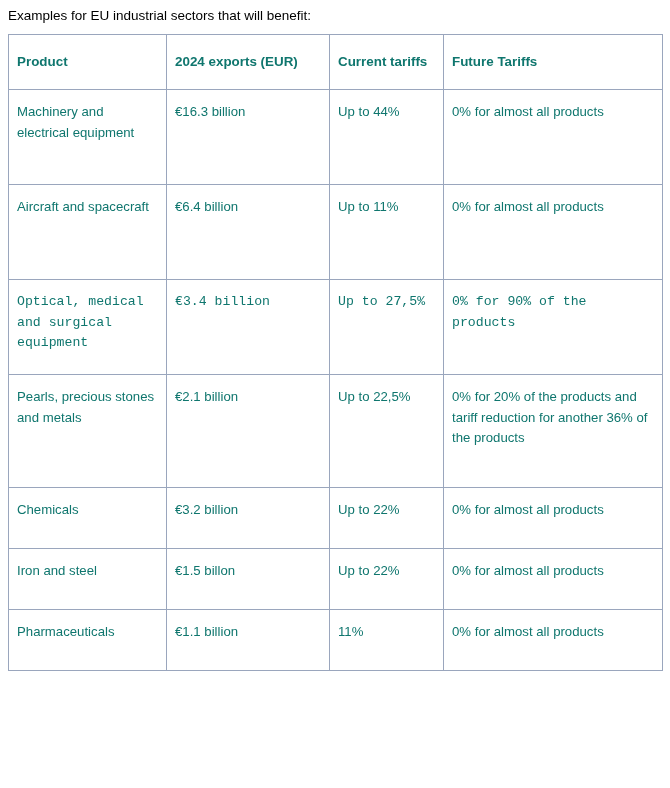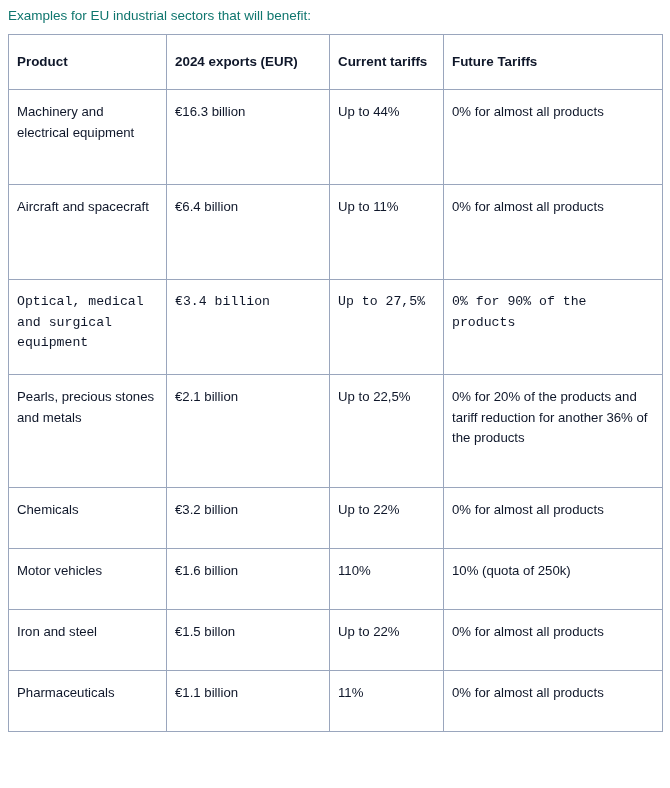--- a/index.html
+++ b/index.html
@@ -14,39 +14,39 @@
     color: #1f3864;
     overflow: hidden;
   }
   .page {
     width: 670px;
     box-sizing: border-box;
     padding: 0;
   }
   .intro {
     font-size: 13.5px;
-    color: #0f766e;
+    color: #000000;
     padding: 7px 8px 9px 8px;
     line-height: 1.3;
   }
   table.benefit-table {
     border-collapse: collapse;
     table-layout: fixed;
     width: 654px;
     margin: 0 0 0 8px;
     border: 1px solid #9aa6bd;
   }
   table.benefit-table td,
   table.benefit-table th {
     border: 1px solid #9aa6bd;
     vertical-align: top;
     padding: 12px 8px 10px 8px;
     font-size: 13.2px;
     line-height: 1.55;
-    color: #0f172a;
+    color: #0f766e;
     text-align: left;
     font-weight: normal;
   }
   table.benefit-table thead th {
     font-weight: bold;
     font-size: 13.4px;
     padding-top: 17px;
     padding-bottom: 17px;
   }
   col.c1 { width: 158px; }
@@ -109,26 +109,20 @@
         <td>€2.1 billion</td>
         <td>Up to 22,5%</td>
         <td>0% for 20% of the products and tariff reduction for another 36% of the products</td>
       </tr>
       <tr class="r-chemicals">
         <td>Chemicals</td>
         <td>€3.2 billion</td>
         <td>Up to 22%</td>
         <td>0% for almost all products</td>
       </tr>
-      <tr class="r-motor">
-        <td>Motor vehicles</td>
-        <td>€1.6 billion</td>
-        <td>110%</td>
-        <td>10% (quota of 250k)</td>
-      </tr>
       <tr class="r-iron">
         <td>Iron and steel</td>
         <td>€1.5 billon</td>
         <td>Up to 22%</td>
         <td>0% for almost all products</td>
       </tr>
       <tr class="r-pharma">
         <td>Pharmaceuticals</td>
         <td>€1.1 billion</td>
         <td>11%</td>

